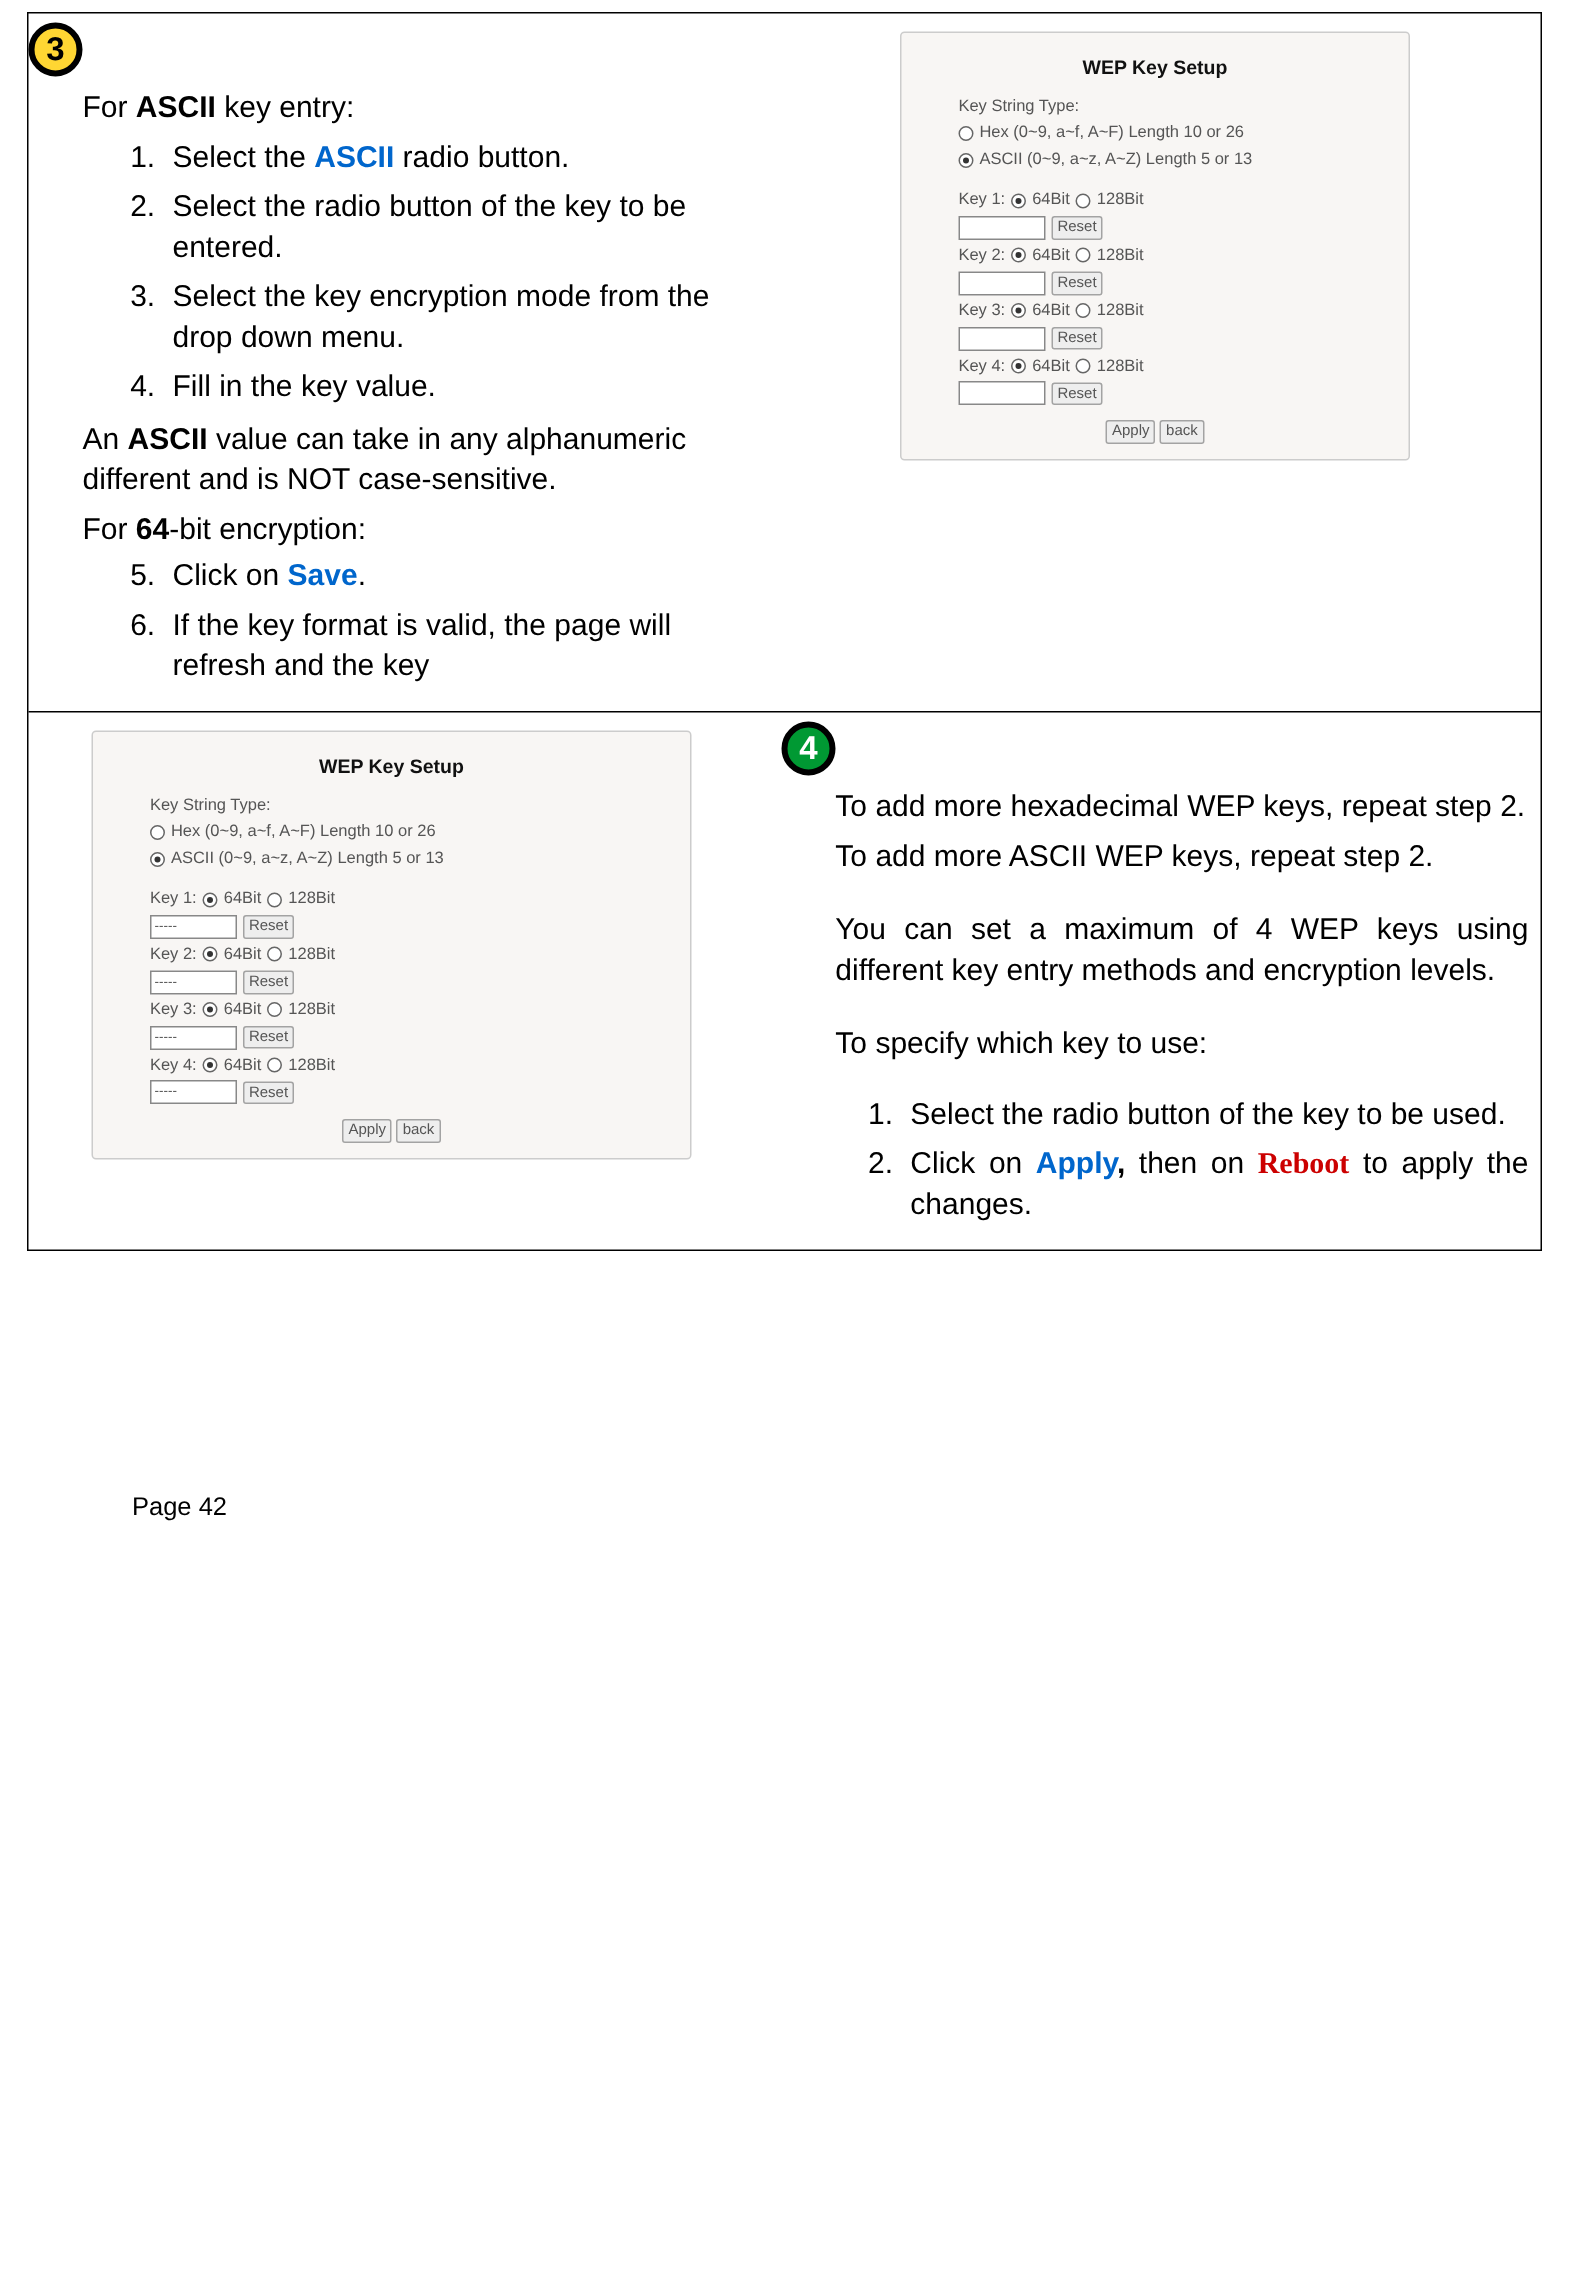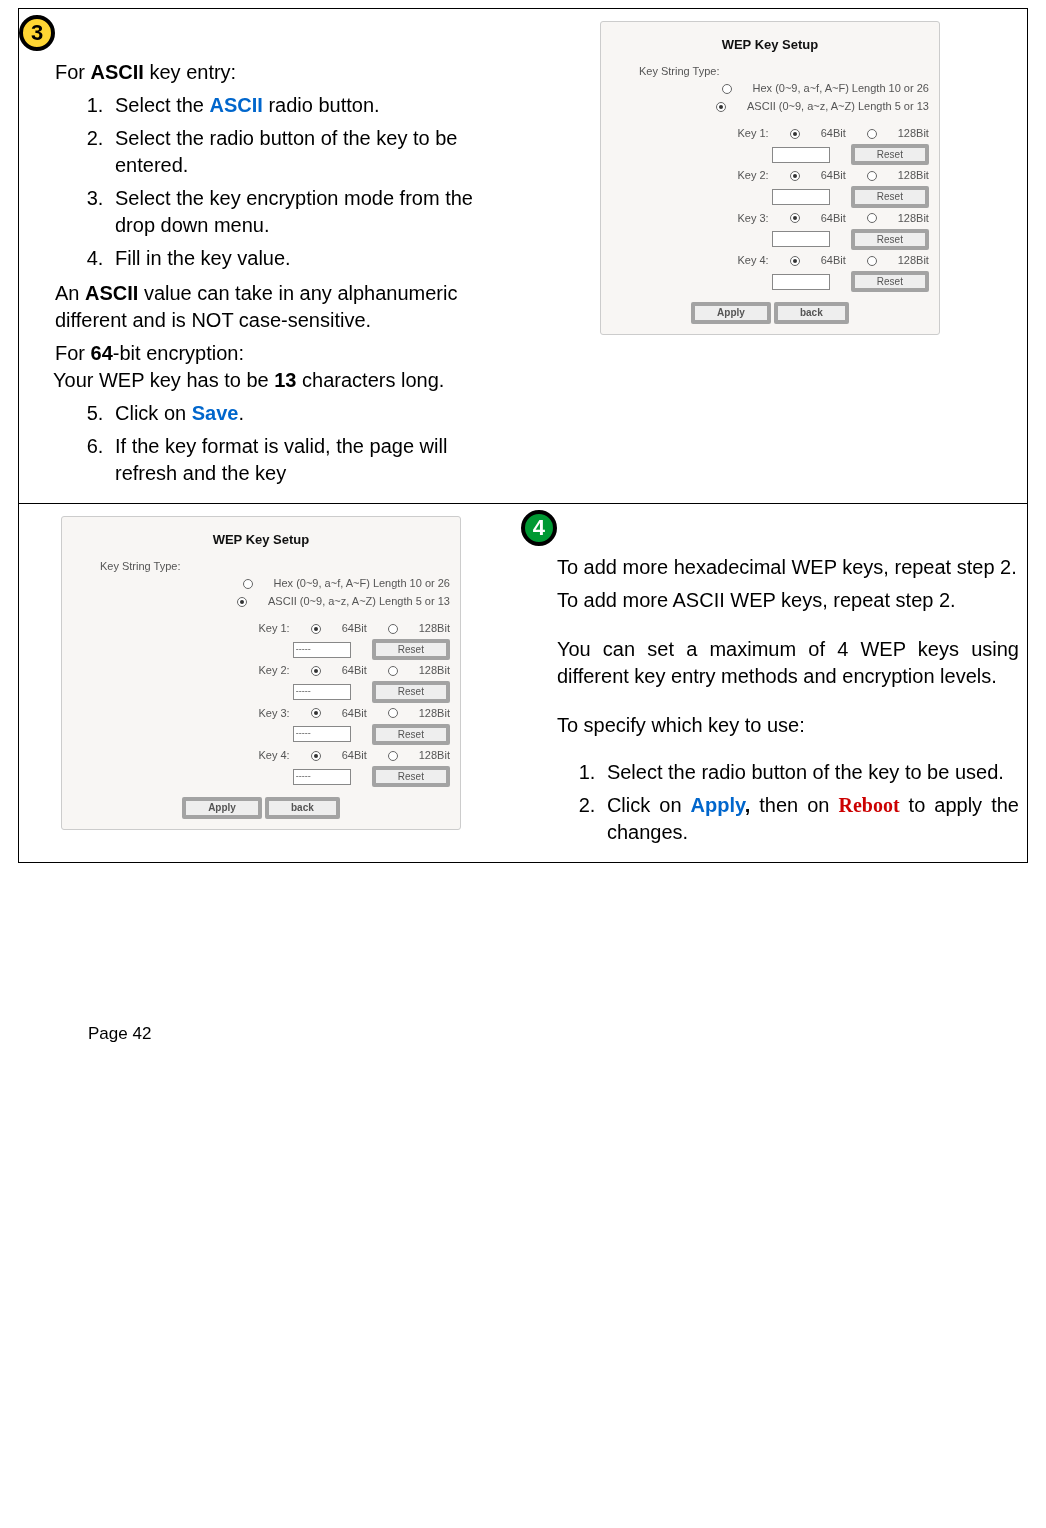--- a/index.html
+++ b/index.html
@@ -96,35 +96,34 @@
       font-size: 13px;
       margin-bottom: 10px;
     }
     .sshot .ss-label {
       margin: 3px 0 3px 28px;
     }
     .sshot .ss-row {
       margin: 3px 0 3px 28px;
       display: flex;
       align-items: center;
-      gap: 21px;
-      justify-content: flex-end;
+      gap: 4px;
     }
     .sshot .ss-input {
       display: inline-block;
       width: 58px;
       height: 16px;
       border: 1px solid #888;
       background: #fff;
       vertical-align: middle;
     }
     .sshot .ss-btn {
       display: inline-block;
-      padding: 0px 22px;
-      border: 4px solid #a3a3a3;
+      padding: 0px 3px;
+      border: 1px solid #a3a3a3;
       background: #eee;
       font-size: 10px;
       border-radius: 2px;
     }
     .sshot .ss-radio {
       display: inline-block;
       width: 10px;
       height: 10px;
       border: 1px solid #666;
       border-radius: 50%;
@@ -136,21 +135,20 @@
       display: block;
       width: 4px;
       height: 4px;
       margin: 2px auto 0 auto;
       background: #333;
       border-radius: 50%;
     }
     .sshot .ss-center {
       text-align: center;
       margin-top: 10px;
-      font-weight: bold;
     }
     .page-num {
       margin-top: 160px;
       padding-left: 70px;
       font-size: 17px;
     }
   </style>
 </head>
 <body>
 
@@ -174,23 +172,20 @@
       </ol>
 
       <p class="para">
         <span>An </span><span class="bold">ASCII</span><span> value can take in any alphanumeric different and is NOT case-sensitive.</span>
       </p>
 
       <p class="para" style="margin-bottom:0">
         <span>For </span><span class="bold">64</span><span>-bit encryption:</span>
       </p>
 
-      <p class="indent-block">
-        <span>Your WEP key has to be </span><span class="bold">13</span><span> characters long.</span>
-      </p>
 
       <ol class="numbered" start="5">
         <li>
           <span>Click on </span><span class="bold blue">Save</span><span>.</span>
         </li>
         <li>If the key format is valid, the page will refresh and the key</li>
       </ol>
     </div>
 
     <div class="cell-right">

